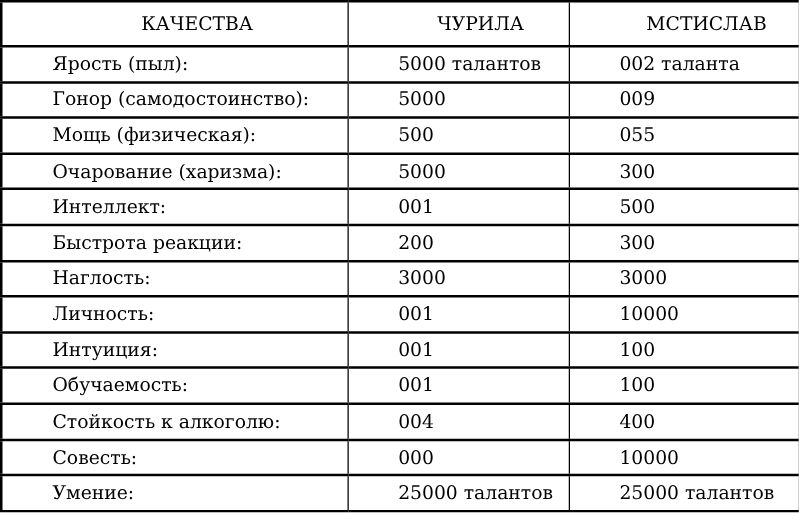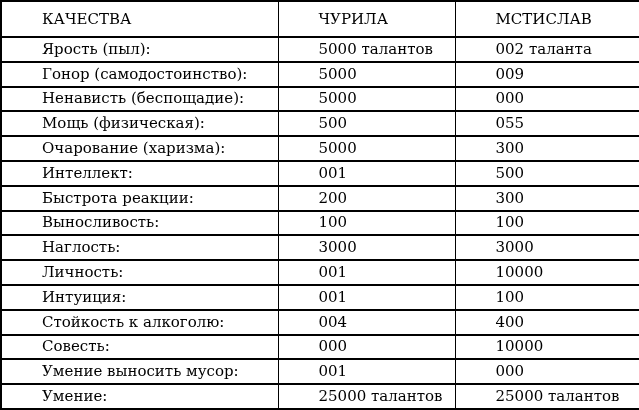--- a/index.html
+++ b/index.html
@@ -29,20 +29,21 @@
     border-bottom: 2px solid #000000;
     padding: 0 4px 0 40px;
     text-align: left;
     vertical-align: middle;
     font-weight: normal;
     white-space: nowrap;
     overflow: hidden;
   }
   .stats-table thead th {
     height: 34px;
+    text-align: center;
   }
   .stats-table tbody td {
     height: 17px;
     line-height: 17px;
   }
 </style>
 </head>
 <body>
 
 <table class="stats-table">
@@ -63,78 +64,68 @@
         <td>Ярость (пыл):</td>
         <td>5000 талантов</td>
         <td>002 таланта</td>
       </tr>
       <tr>
         <td>Гонор (самодостоинство):</td>
         <td>5000</td>
         <td>009</td>
       </tr>
       <tr>
-        <td>Ненависть (беспощадие):</td>
-        <td>5000</td>
-        <td>000</td>
-      </tr>
-      <tr>
         <td>Мощь (физическая):</td>
         <td>500</td>
         <td>055</td>
       </tr>
       <tr>
         <td>Очарование (харизма):</td>
         <td>5000</td>
         <td>300</td>
       </tr>
       <tr>
         <td>Интеллект:</td>
         <td>001</td>
         <td>500</td>
       </tr>
       <tr>
         <td>Быстрота реакции:</td>
         <td>200</td>
         <td>300</td>
       </tr>
       <tr>
-        <td>Выносливость:</td>
-        <td>100</td>
-        <td>100</td>
-      </tr>
-      <tr>
         <td>Наглость:</td>
         <td>3000</td>
         <td>3000</td>
       </tr>
       <tr>
         <td>Личность:</td>
         <td>001</td>
         <td>10000</td>
       </tr>
       <tr>
         <td>Интуиция:</td>
         <td>001</td>
         <td>100</td>
       </tr>
       <tr>
+        <td>Обучаемость:</td>
+        <td>001</td>
+        <td>100</td>
+      </tr>
+      <tr>
         <td>Стойкость к алкоголю:</td>
         <td>004</td>
         <td>400</td>
       </tr>
       <tr>
         <td>Совесть:</td>
         <td>000</td>
         <td>10000</td>
       </tr>
       <tr>
-        <td>Умение выносить мусор:</td>
-        <td>001</td>
-        <td>000</td>
-      </tr>
-      <tr>
         <td>Умение:</td>
         <td>25000 талантов</td>
         <td>25000 талантов</td>
       </tr>
     </tbody>
 </table>
 
 </body></html>

